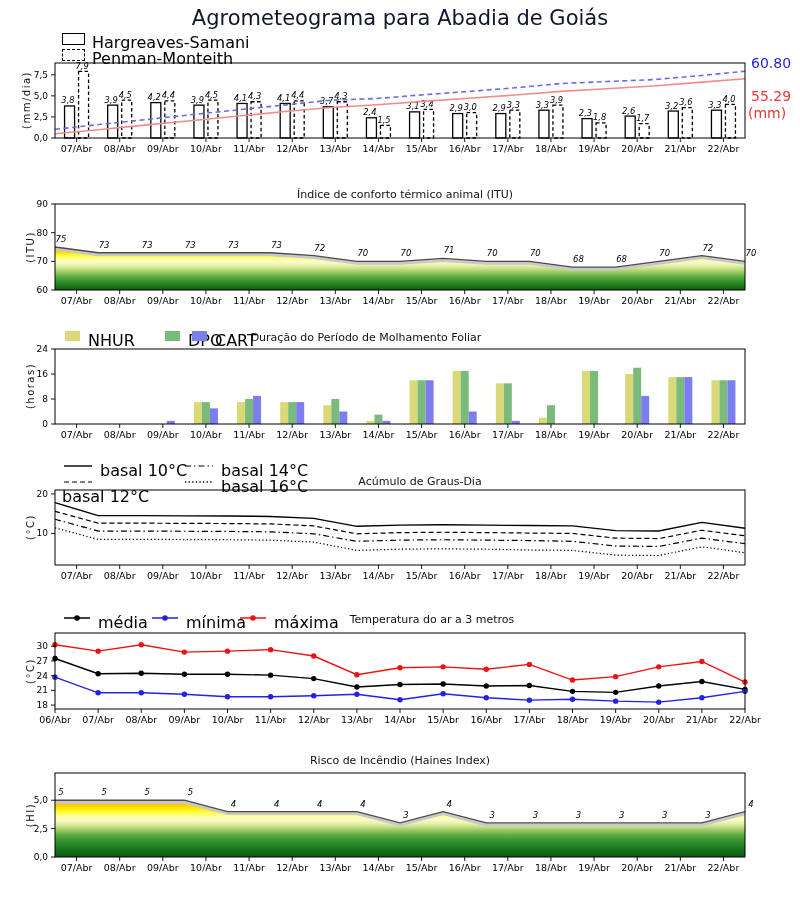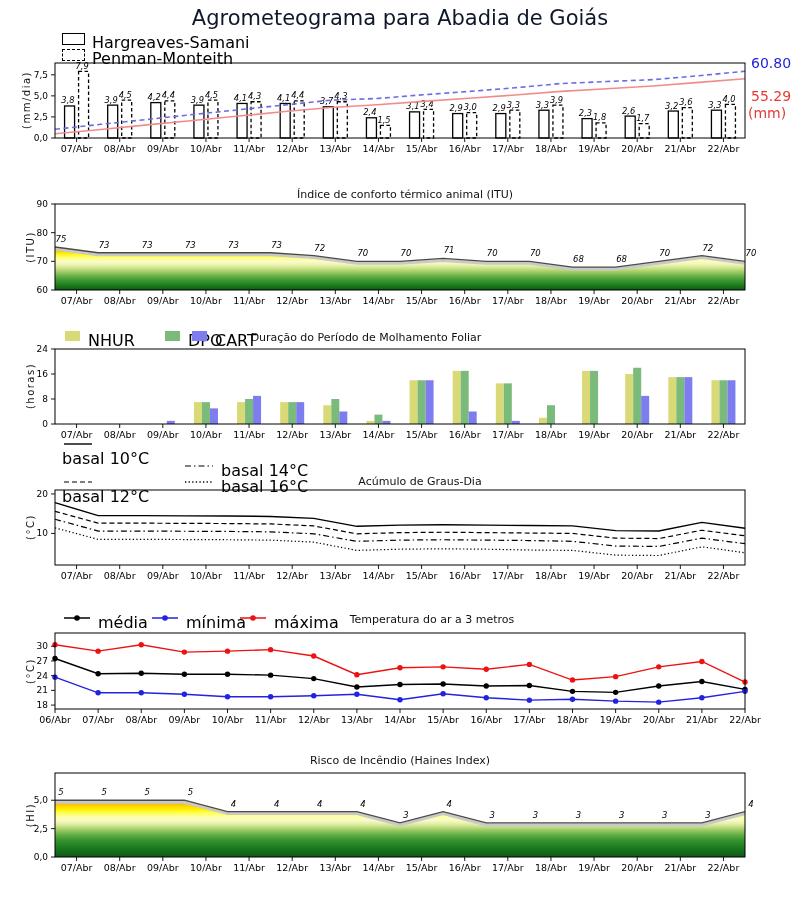--- a/index.html
+++ b/index.html
@@ -556,21 +556,21 @@
     <span class="csw" style="background: rgb(122, 186, 122);"></span>
     <span>DPO</span>
   </div>
   <div class="leg" style="top:331px;left:192px;">
     <span class="csw" style="background: rgb(125, 125, 240);"></span>
     <span>CART</span>
   </div>
   <div class="ctitle" style="top:331px;left:360px;padding-left:12px;">Duração do Período de Molhamento Foliar</div>
   <div class="ylab" style="top:386px;left:30px;">(horas)</div>
 
-  <div class="leg" style="top:439px;left:62px;flex-direction:column;">
+  <div class="leg" style="top:461px;left:62px;">
     <svg width="32" height="10">
         <line x1="2" y1="5" x2="30" y2="5" stroke="#000" stroke-width="1.4" stroke-dasharray="none"></line>
       </svg>
     <span>basal 10°C</span>
   </div>
   <div class="leg" style="top:477px;left:62px;flex-direction:column;">
     <svg width="32" height="10">
         <line x1="2" y1="5" x2="30" y2="5" stroke="#000" stroke-width="1.2" stroke-dasharray="5,3"></line>
       </svg>
     <span>basal 12°C</span>

